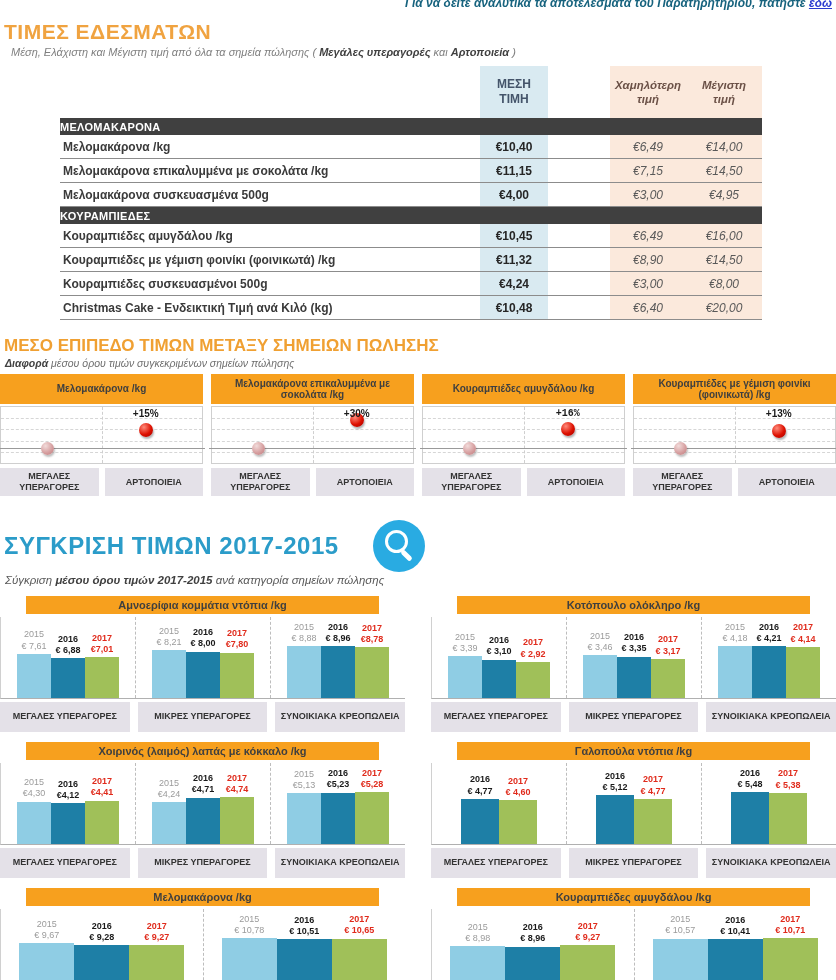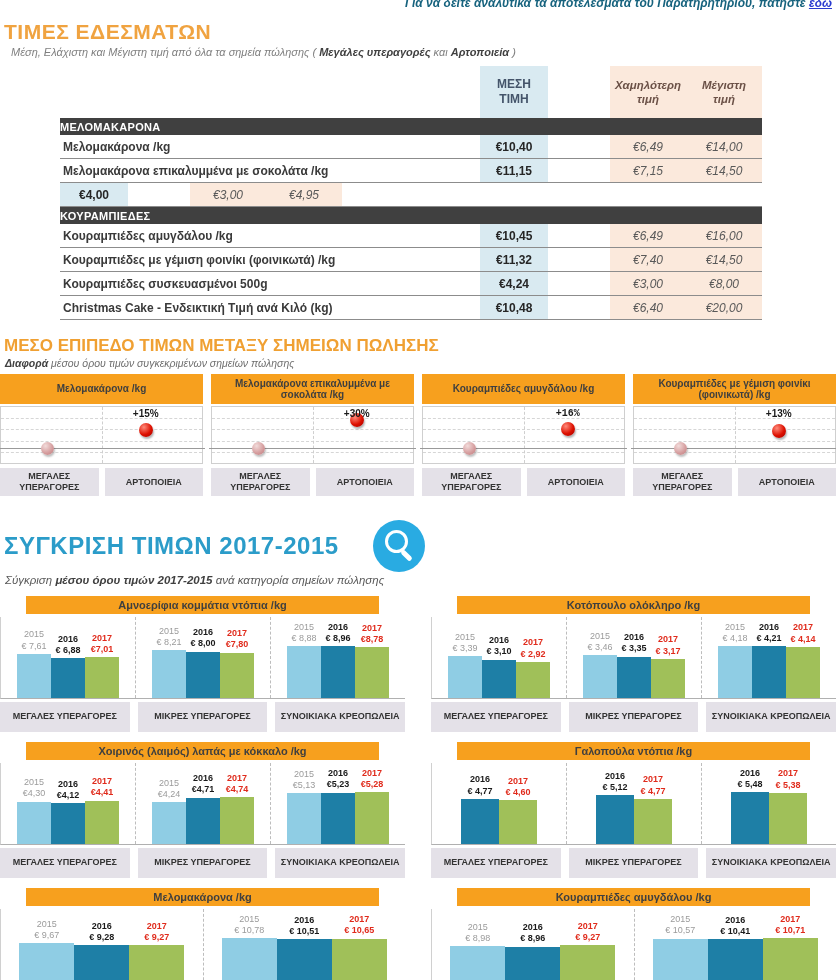--- a/index.html
+++ b/index.html
@@ -133,38 +133,39 @@
           <div class="pt-max">€14,00</div>
         </div>
         <div class="pt-row">
           <div class="pt-name">Μελομακάρονα επικαλυμμένα με σοκολάτα /kg</div>
           <div class="pt-avg">€11,15</div>
           <div class="pt-gap"></div>
           <div class="pt-min">€7,15</div>
           <div class="pt-max">€14,50</div>
         </div>
         <div class="pt-row">
+          <div class="pt-name">Μελομακάρονα συσκευασμένα 500g</div>
           <div class="pt-avg">€4,00</div>
           <div class="pt-gap"></div>
           <div class="pt-min">€3,00</div>
           <div class="pt-max">€4,95</div>
         </div>
         <div class="pt-section">ΚΟΥΡΑΜΠΙΕΔΕΣ</div>
         <div class="pt-row">
           <div class="pt-name">Κουραμπιέδες αμυγδάλου /kg</div>
           <div class="pt-avg">€10,45</div>
           <div class="pt-gap"></div>
           <div class="pt-min">€6,49</div>
           <div class="pt-max">€16,00</div>
         </div>
         <div class="pt-row">
           <div class="pt-name">Κουραμπιέδες με γέμιση φοινίκι (φοινικωτά) /kg</div>
           <div class="pt-avg">€11,32</div>
           <div class="pt-gap"></div>
-          <div class="pt-min">€7,40</div>
+          <div class="pt-min">€8,90</div>
           <div class="pt-max">€14,50</div>
         </div>
         <div class="pt-row">
           <div class="pt-name">Κουραμπιέδες συσκευασμένοι 500g</div>
           <div class="pt-avg">€4,24</div>
           <div class="pt-gap"></div>
           <div class="pt-min">€3,00</div>
           <div class="pt-max">€8,00</div>
         </div>
         <div class="pt-row">

